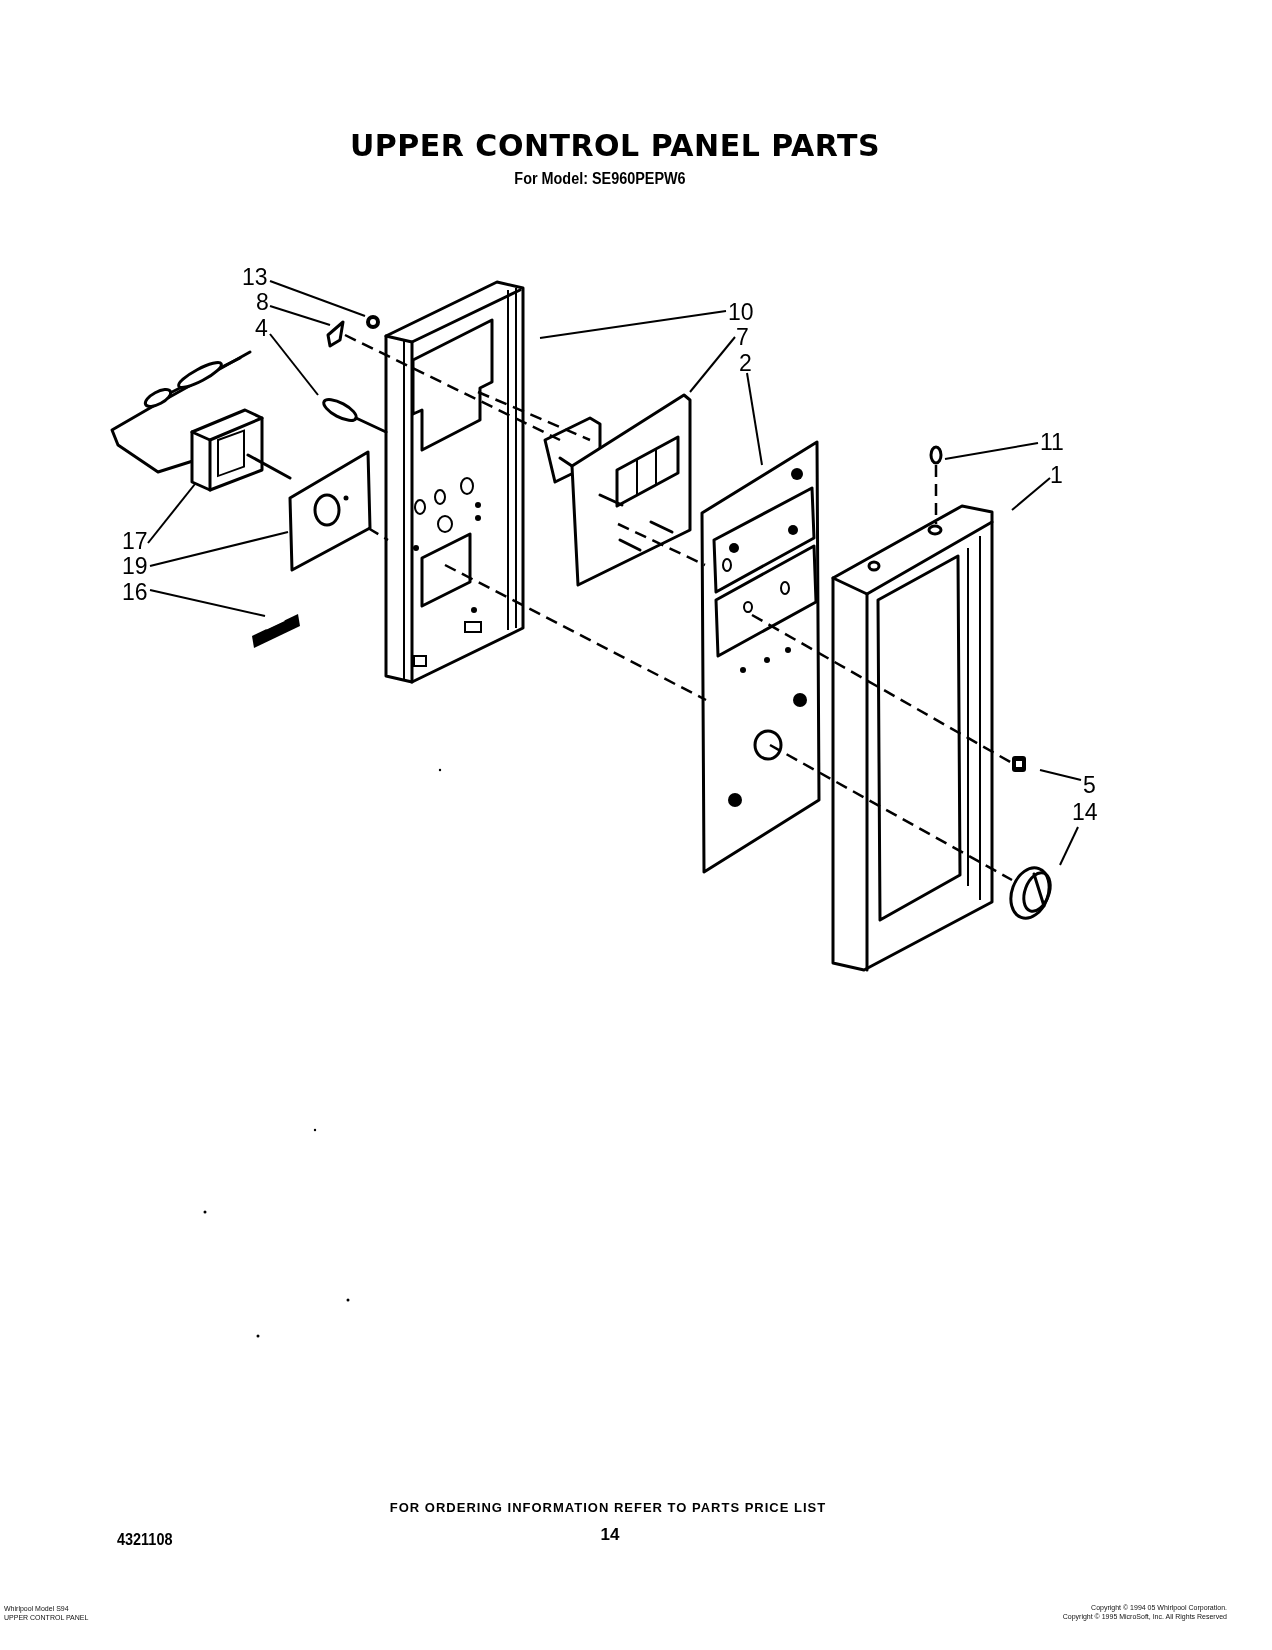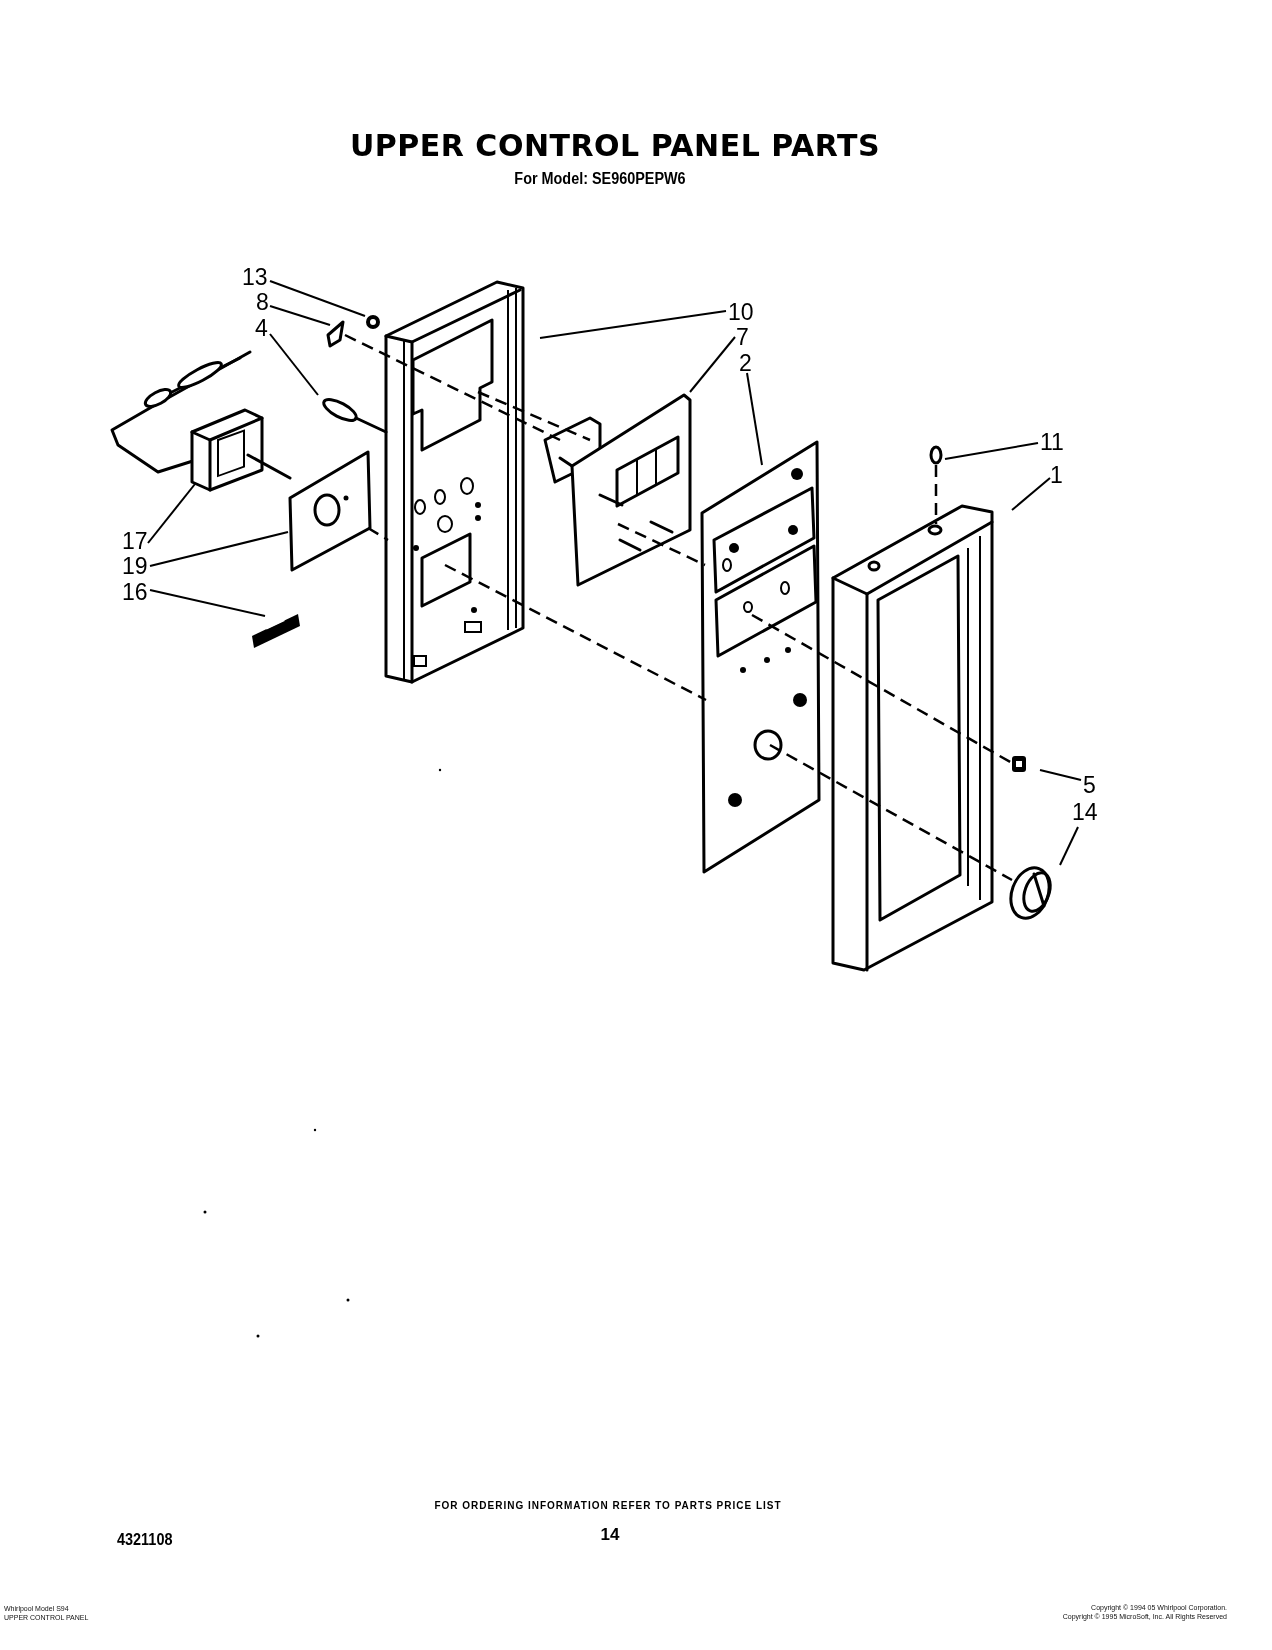--- a/index.html
+++ b/index.html
@@ -2,21 +2,21 @@
 <html><head>
   <meta charset="utf-8">
   <style>
     html, body { margin: 0; padding: 0; background: #ffffff; }
     body { width: 1272px; height: 1650px; position: relative; overflow: hidden; color: #000; }
     .title { position: absolute; left: 350px; top: 128px; width: 504px; text-align: center;
       font-family: "DejaVu Sans", sans-serif; font-weight: bold; font-size: 30px; letter-spacing: 0.5px; white-space: nowrap; }
     .subtitle { position: absolute; left: 470px; top: 170px; width: 260px; text-align: center;
       font-family: "Liberation Sans", sans-serif; font-weight: bold; font-size: 16px; white-space: nowrap; transform: scaleX(0.9); }
     .footer-note { position: absolute; left: 318px; top: 1500px; width: 580px; text-align: center;
-      font-family: "Liberation Sans", sans-serif; font-weight: bold; font-size: 10px; letter-spacing: 1px; white-space: nowrap; }
+      font-family: "Liberation Sans", sans-serif; font-weight: bold; font-size: 13px; letter-spacing: 1px; white-space: nowrap; }
     .page-number { position: absolute; left: 590px; top: 1525px; width: 40px; text-align: center;
       font-family: "Liberation Sans", sans-serif; font-size: 17px; font-weight: bold; }
     .doc-number { position: absolute; left: 117px; top: 1530px; font-family: "Liberation Sans", sans-serif;
       font-size: 17px; font-weight: bold; transform: scaleX(0.85); transform-origin: left; }
     .small-left { position: absolute; left: 4px; top: 1604px; font-family: "Liberation Sans", sans-serif; font-size: 7px; line-height: 9px; color: #111; }
     .small-right { position: absolute; right: 45px; top: 1603px; font-family: "Liberation Sans", sans-serif; font-size: 7px; line-height: 9px; color: #111; text-align: right; }
     svg.diagram { position: absolute; left: 0; top: 0; }
     .callout { font-family: "Liberation Sans", sans-serif; font-size: 23px; fill: #000; }
     .stk { stroke: #000; fill: none; stroke-width: 3; stroke-linejoin: round; stroke-linecap: round; }
     .thin { stroke: #000; fill: none; stroke-width: 2; }

